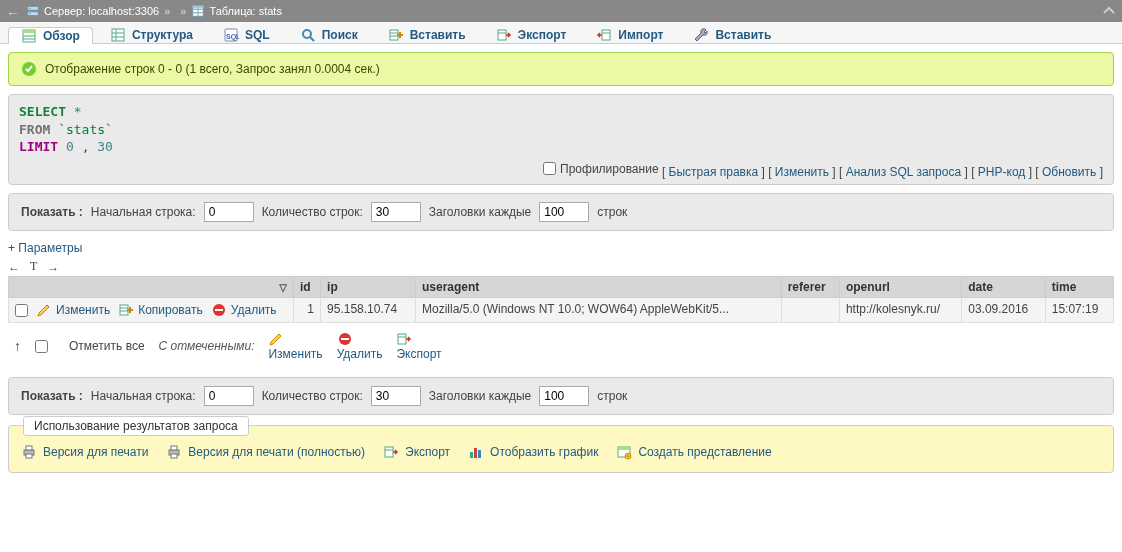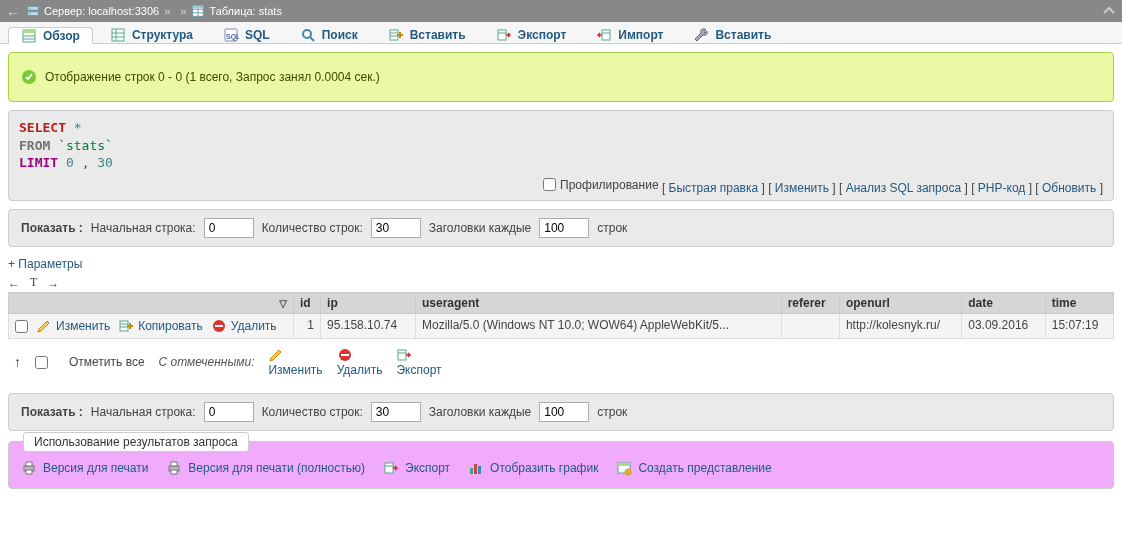--- a/index.html
+++ b/index.html
@@ -68,41 +68,41 @@
   .tab .ticon { width: 16px; height: 16px; display: inline-block; }
 
   
   .main {
     padding: 8px;
   }
   .success {
     background: #ebf8a4;
     border: 1px solid #a2d246;
     border-radius: 4px;
-    padding: 16px 12px;
+    padding: 8px 12px;
     display: flex;
     align-items: center;
     gap: 8px;
     color: #3a4b00;
   }
 
   .query-box {
     background: #eaeaea;
     border: 1px solid #ccc;
     border-radius: 4px;
     margin-top: 8px;
     padding: 8px 10px 6px;
   }
   .sql {
     font-family: monospace;
     font-size: 13px;
     line-height: 1.35;
     margin-bottom: 6px;
   }
-  .kw-select { color: #b91c1c; font-weight: bold; }
+  .kw-select { color: #15803d; font-weight: bold; }
   .kw-star { color: #3b8686; }
   .kw-from { color: #737373; font-weight: bold; }
   .kw-ident { color: #008040; }
   .kw-limit { color: #a00080; font-weight: bold; }
   .kw-num { color: #3b8686; }
   .query-links {
     text-align: right;
     font-size: 12px;
     color: #444;
   }
@@ -177,21 +177,21 @@
     gap: 14px;
     padding: 8px 6px;
   }
   .below-table .with-marked { font-style: italic; color:#555; }
 
   
   .usage-box {
     margin-top: 10px;
     border: 1px solid #ccc;
     border-radius: 4px;
-    background: #f0abfc;
+    background: #fef9c3;
     padding: 18px 12px 12px;
     position: relative;
   }
   .usage-box .box-title {
     position: absolute;
     top: -10px;
     left: 14px;
     background: #fff;
     border: 1px solid #ccc;
     border-radius: 3px;

